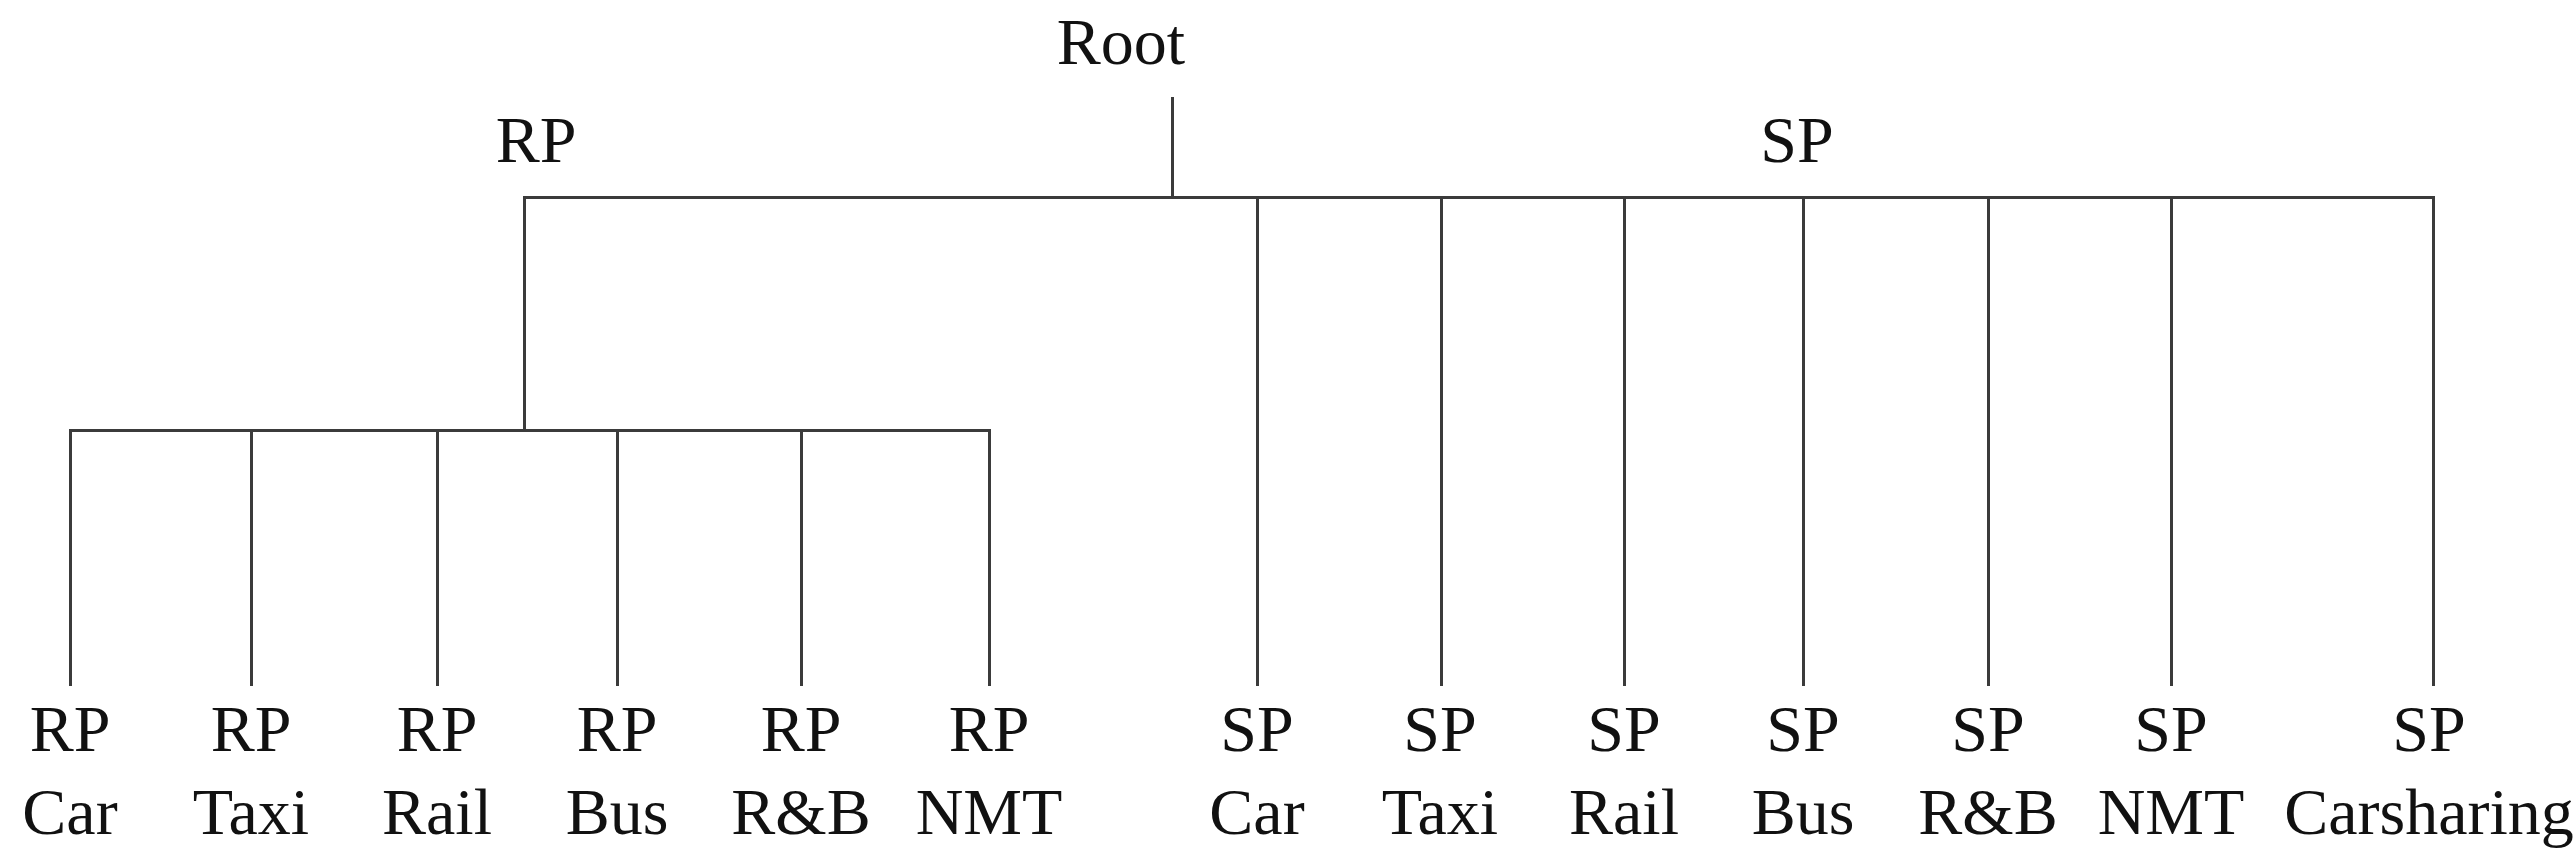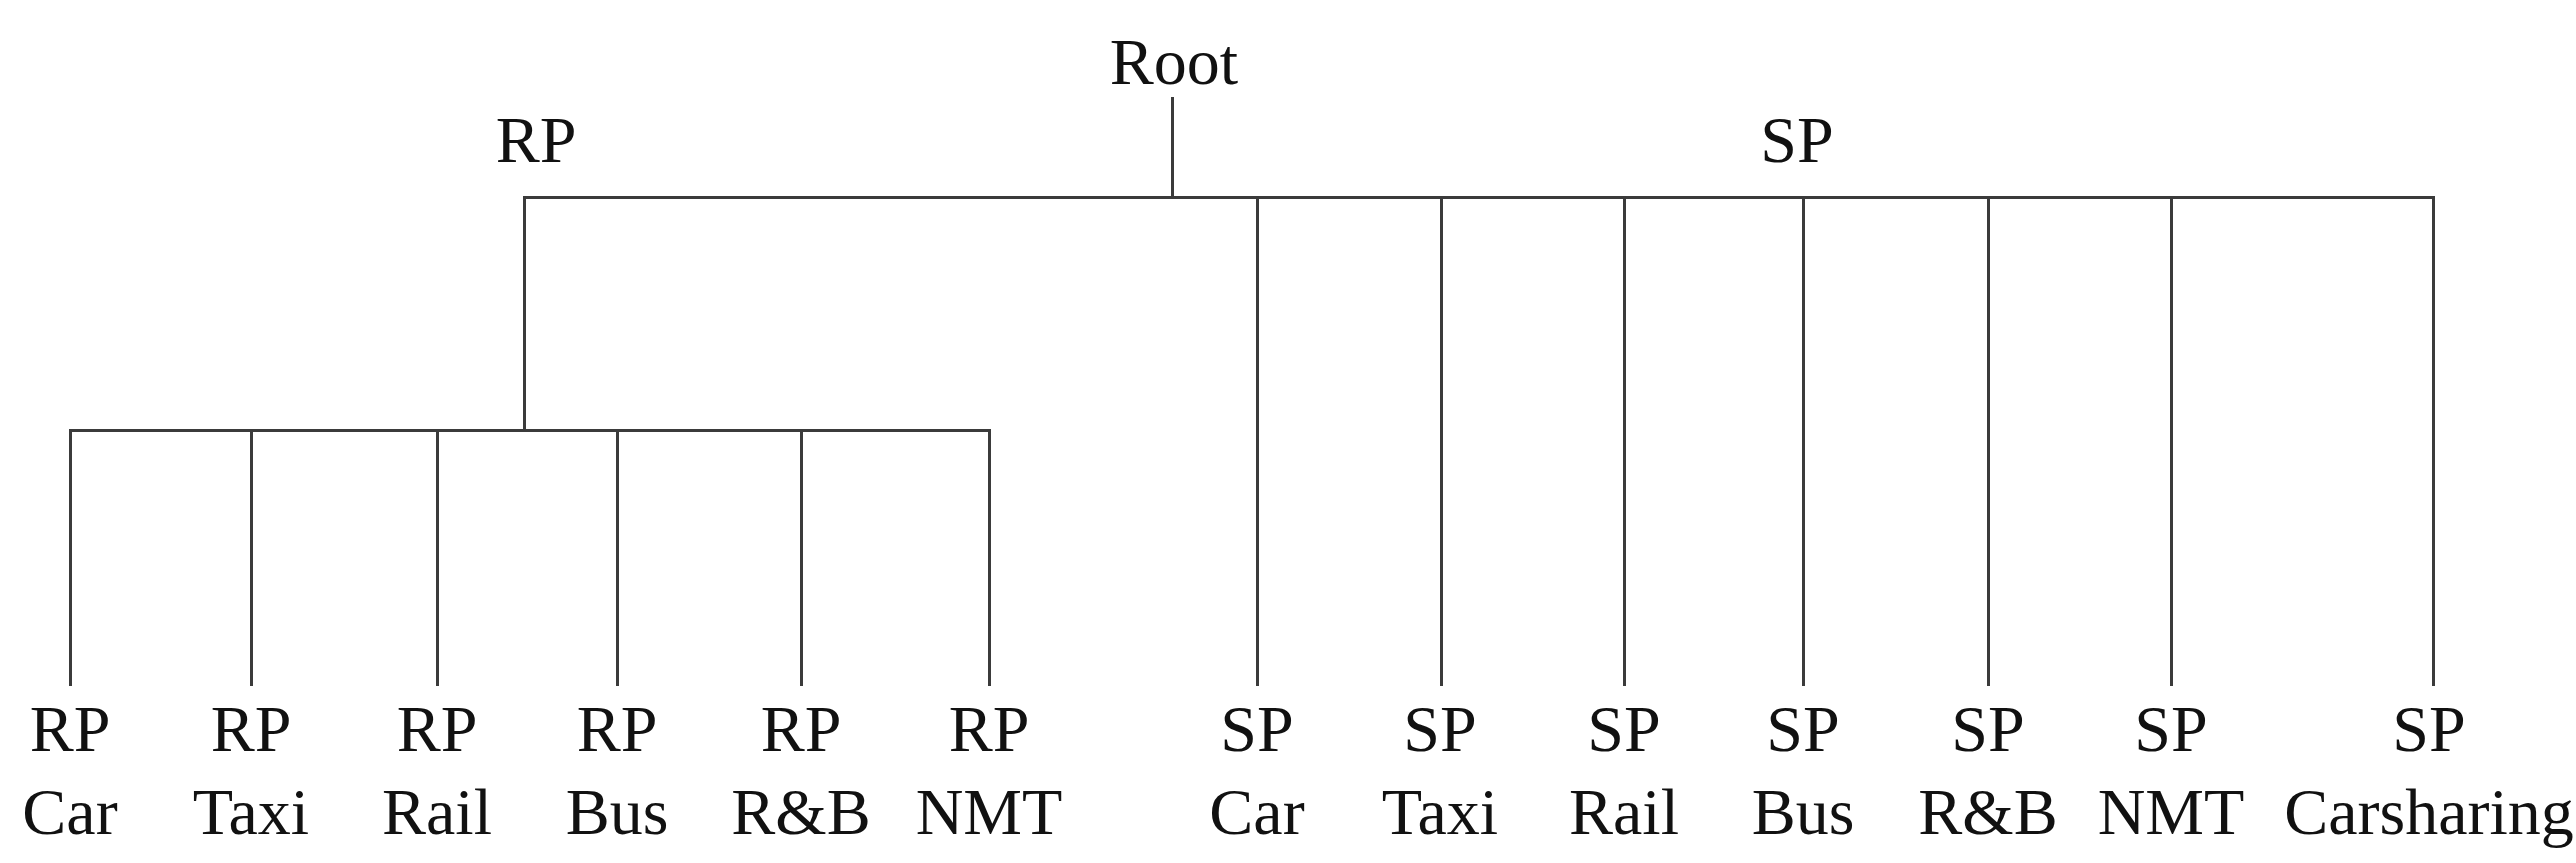--- a/index.html
+++ b/index.html
@@ -48,21 +48,21 @@
     font-size: 66px;
     line-height: 83px;
     white-space: nowrap;
   }
 </style>
 </head>
 <body>
 
 <div id="canvas">
 
-  <div class="node-label" style="left:1174px; top:0px;margin-top:20px;">Root</div>
+  <div class="node-label" style="left:1121px; top:0px;">Root</div>
 
   <div class="node-label" style="left:536px; top:98px;">RP</div>
 
   <div class="node-label" style="left:1797px; top:98px;">SP</div>
 
   <div class="vl" style="left:1171px; top:97px; height:100px;"></div>
 
   <div class="hl" style="left:524px; top:196px; width:1910px;"></div>
 
   <div class="vl" style="left:523px; top:196px; height:235px;"></div>

